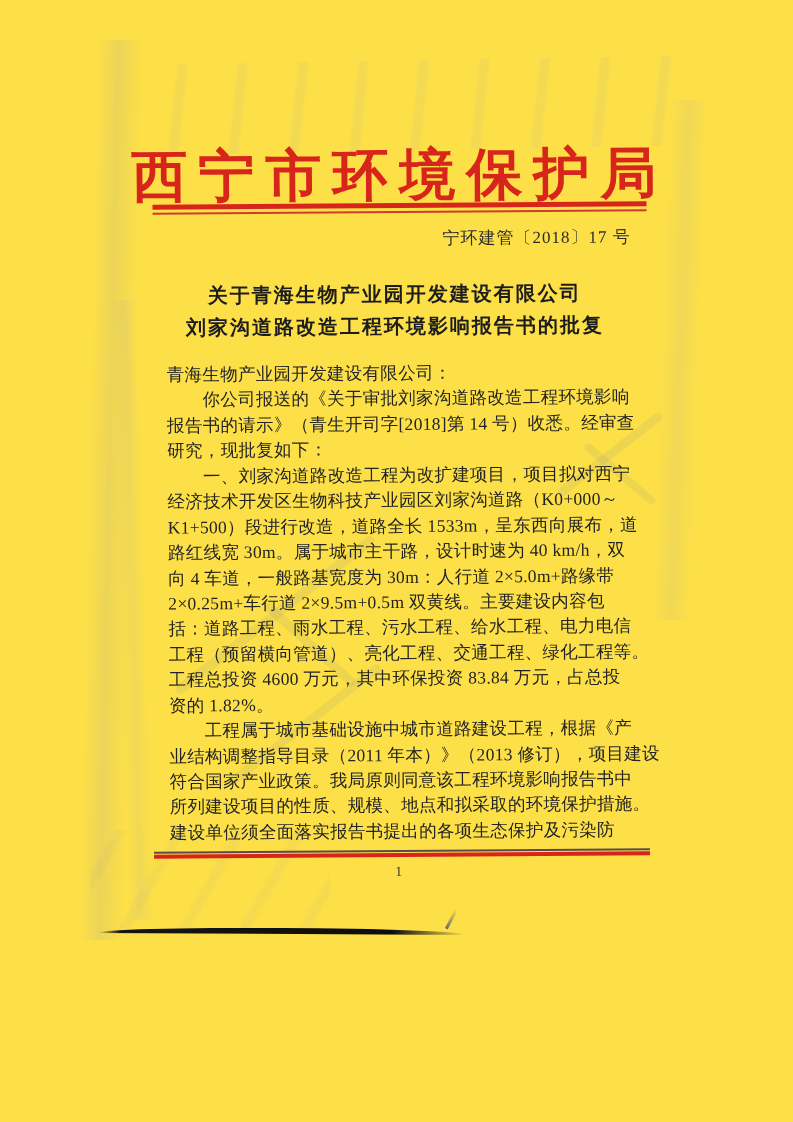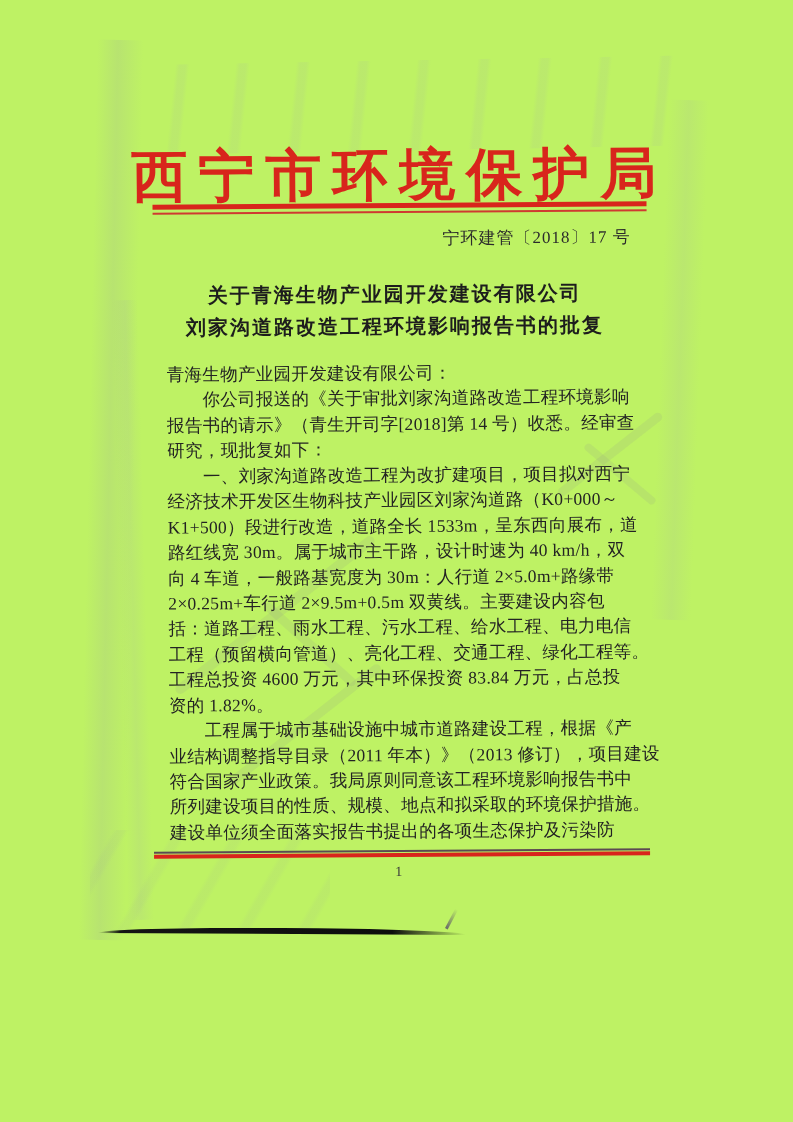--- a/index.html
+++ b/index.html
@@ -1,18 +1,18 @@
 <!DOCTYPE html>
 <html><head>
 <meta charset="utf-8">
 <style>
   html,body{margin:0;padding:0;background:#ffffff;}
   .stage{
     position:relative;width:793px;height:1122px;overflow:hidden;
-    background:#bef264;
+    background:#fde047;
     font-family:"Liberation Serif","DejaVu Serif",serif;
   }
   
   .tex{position:absolute;pointer-events:none;z-index:1;}
   .tex-vert-left{left:88px;top:40px;width:46px;height:900px;
     background:linear-gradient(90deg,rgba(150,150,175,0) 0%,rgba(150,150,175,.16) 45%,rgba(150,150,175,0) 100%);
     transform:rotate(1.2deg);}
   .tex-vert-left2{left:120px;top:300px;width:26px;height:620px;
     background:linear-gradient(90deg,rgba(160,160,185,0) 0%,rgba(160,160,185,.12) 50%,rgba(160,160,185,0) 100%);
     transform:rotate(-1.5deg);}

